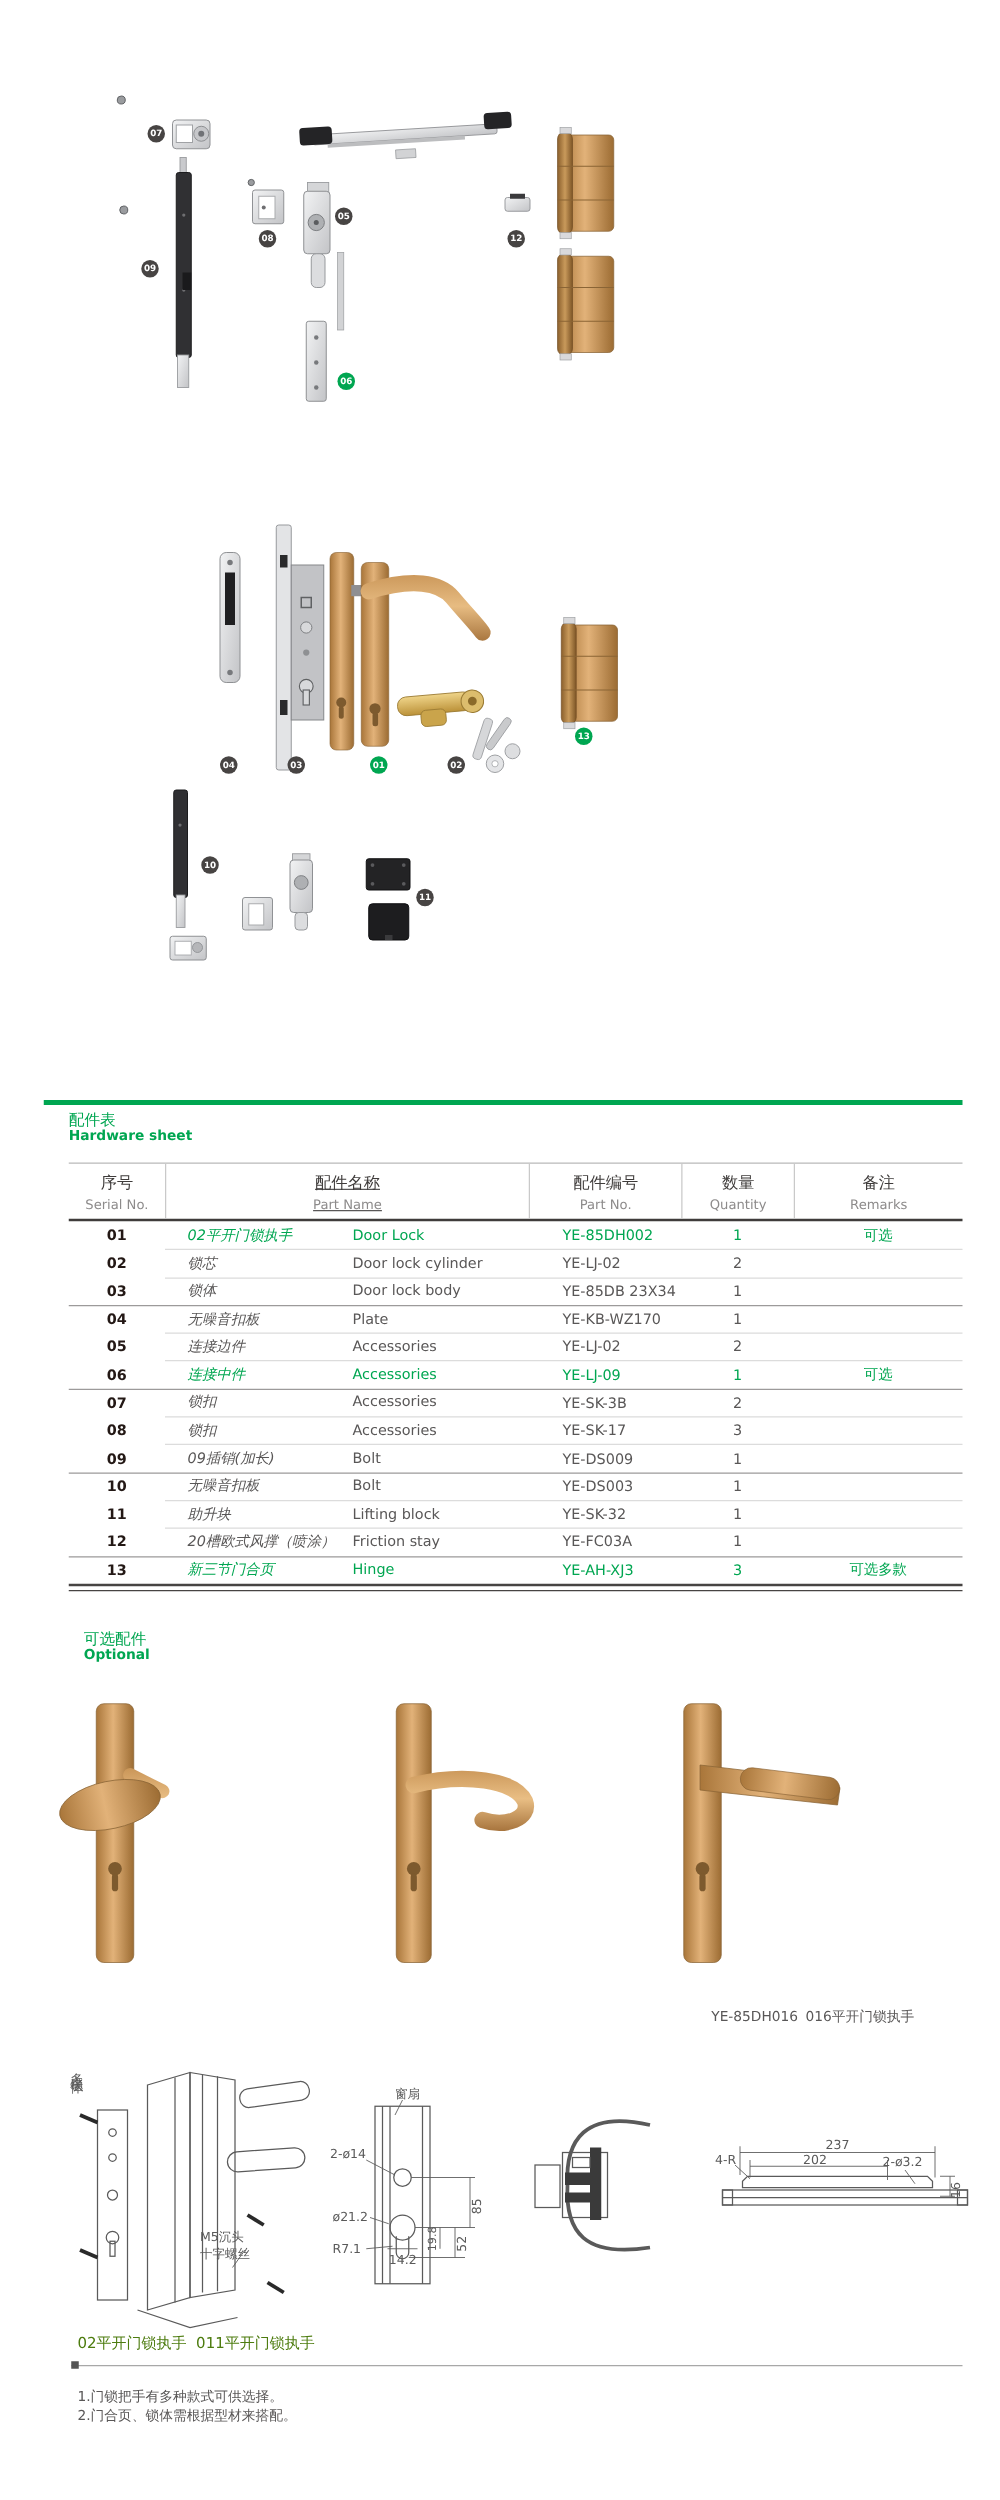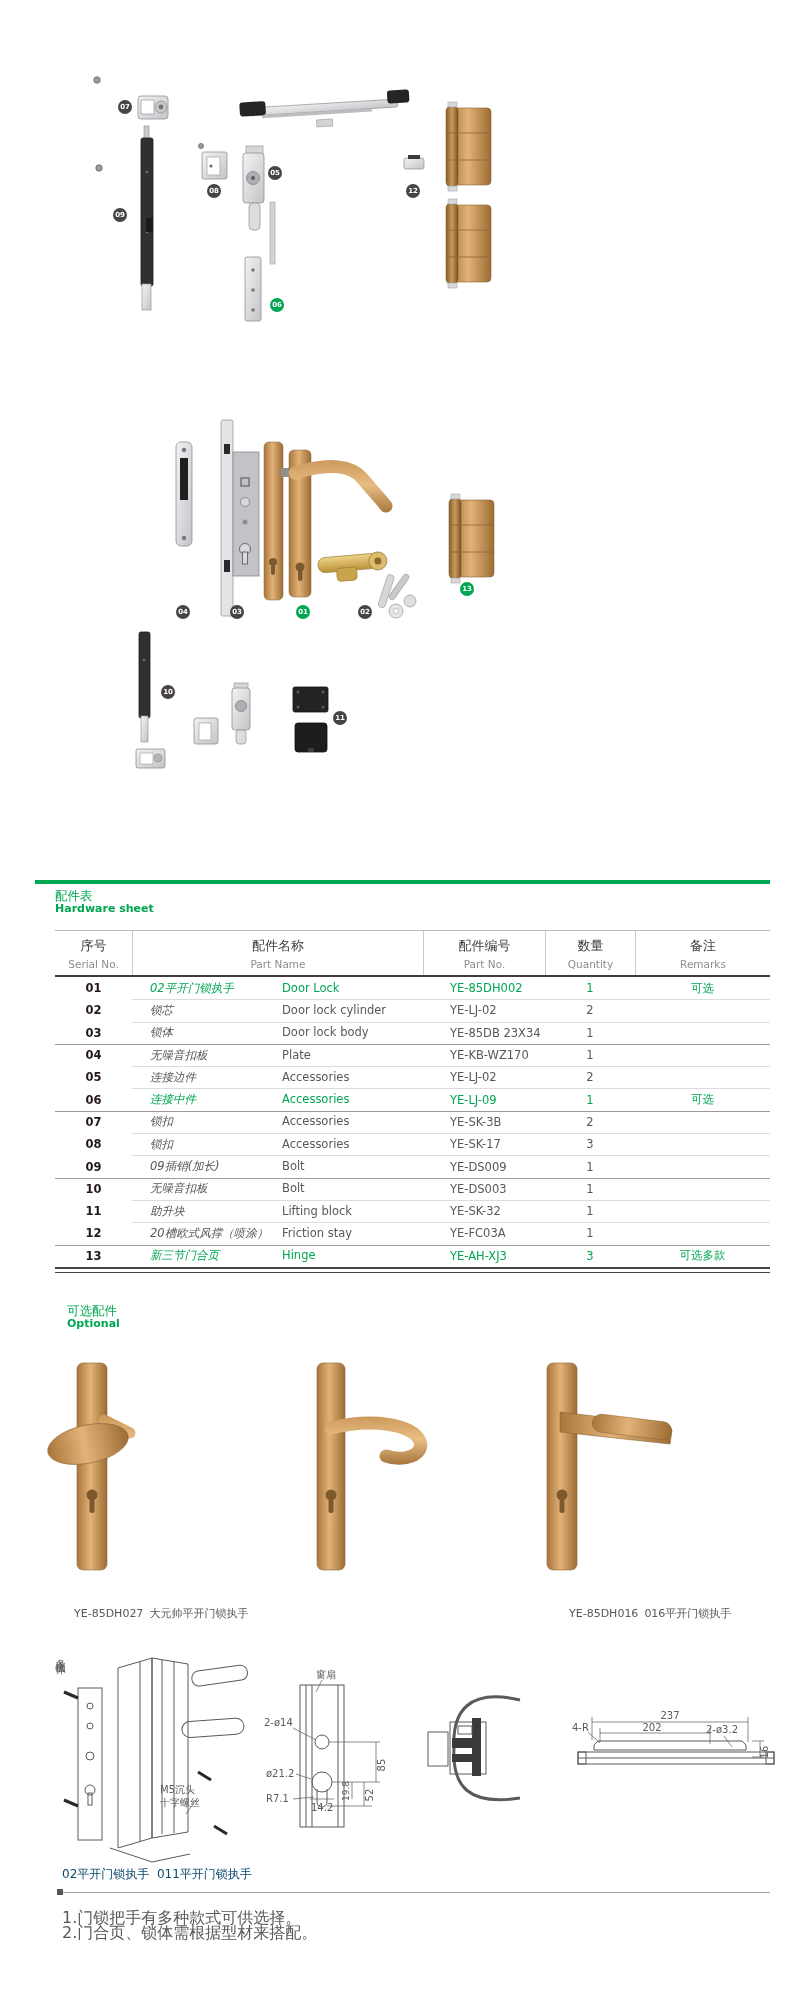--- a/index.html
+++ b/index.html
@@ -21,21 +21,21 @@
   .sec-title .en{font-size:11px;font-weight:bold;display:block;}
 
   
   .htable{position:absolute;left:55px;top:930px;width:715px;font-size:11.5px;}
   .thead{display:flex;height:47px;border-top:1px solid #b9b9b9;border-bottom:2px solid #3f3c3b;box-sizing:border-box;}
   .thead .hc{display:flex;flex-direction:column;justify-content:center;box-sizing:border-box;align-items:center;}
   .thead .hc + .hc{border-left:1px solid #c9c9c9;}
   .hcn{font-size:13px;color:#3f3c3b;}
   .hen{font-size:10.5px;color:#8d8b8b;margin-top:3px;}
   .w-serial{width:77px;text-align:center;}
-  .w-name{width:291px;text-align:left;}
+  .w-name{width:291px;text-align:left;text-decoration:underline;}
   .w-pno{width:122px;text-align:center;}
   .w-qty{width:90px;text-align:center;}
   .w-rmk{width:135px;text-align:center;}
   .tbody{border-bottom:2px solid #474443;position:relative;}
   .tbody::after{content:"";position:absolute;left:0;right:0;bottom:-6px;height:1px;background:#474443;}
   .trow{display:flex;height:22.3px;align-items:center;position:relative;}
   .trow:not(:first-child)::before{content:"";position:absolute;left:77px;right:0;top:0;height:1px;background:#dcdcdc;}
   .trow.group-start:not(:first-child)::before{left:0;background:#9c9a9a;}
   .trow .c{box-sizing:border-box;}
   .c.serial{width:77px;text-align:center;font-weight:bold;color:#231815;}
@@ -46,26 +46,26 @@
   .c.rmk{width:135px;text-align:center;color:#595757;}
   .trow.hl .name,.trow.hl .cn,.trow.hl .en,.trow.hl .pno,.trow.hl .qty,.trow.hl .rmk{color:#00a651;}
 
   
   .hcap{position:absolute;top:1593px;font-size:11px;color:#595757;white-space:pre;}
   .hcap .code{margin-right:6px;}
 
   
   .vlabel{position:absolute;writing-mode:vertical-rl;text-orientation:upright;
           font-size:10.5px;color:#5a5a5a;letter-spacing:2px;}
-  .dcap{position:absolute;left:62px;top:1866px;font-size:12px;color:#0c4a6e;white-space:pre;}
+  .dcap{position:absolute;left:62px;top:1866px;font-size:12px;color:#4d7c0f;white-space:pre;}
 
   
   .foot-rule{position:absolute;left:57px;top:1892px;width:713px;height:1px;background:#a8a8a8;}
   .foot-rule .sq{position:absolute;left:0;top:-3px;width:6px;height:6px;background:#555;}
-  .notes{position:absolute;left:62px;font-size:16px;line-height:15px;white-space:pre;}
+  .notes{position:absolute;left:62px;font-size:11px;line-height:15px;white-space:pre;}
   .notes.cn{top:1910px;color:#595757;}
   .notes.en{top:1948px;color:#8d8d8d;}
 </style>
 </head>
 <body>
 
 <div class="page">
 
   <svg class="abs" style="left:0;top:0;" width="800" height="2000" viewBox="0 0 800 2000">
     <defs>
@@ -528,23 +528,20 @@
           <div class="c rmk">可选多款</div>
         </div>
       </div>
   </div>
 
   <div class="sec-title" style="left:67px;top:1304px;">
     <span class="cn">可选配件</span>
     <span class="en">Optional</span>
   </div>
 
-  <div class="hcap" style="left:60px;">
-    <span class="code">YE-85DH027</span><span>大元帅平开门锁执手</span>
-  </div>
   <div class="hcap" style="left:555px;">
     <span class="code">YE-85DH016</span><span>016平开门锁执手</span>
   </div>
 
   <div class="vlabel" style="left:54px;top:1650px;">多点锁体</div>
 
   <div class="dcap">02平开门锁执手  011平开门锁执手</div>
 
   <div class="foot-rule">
       <span class="sq"></span>

